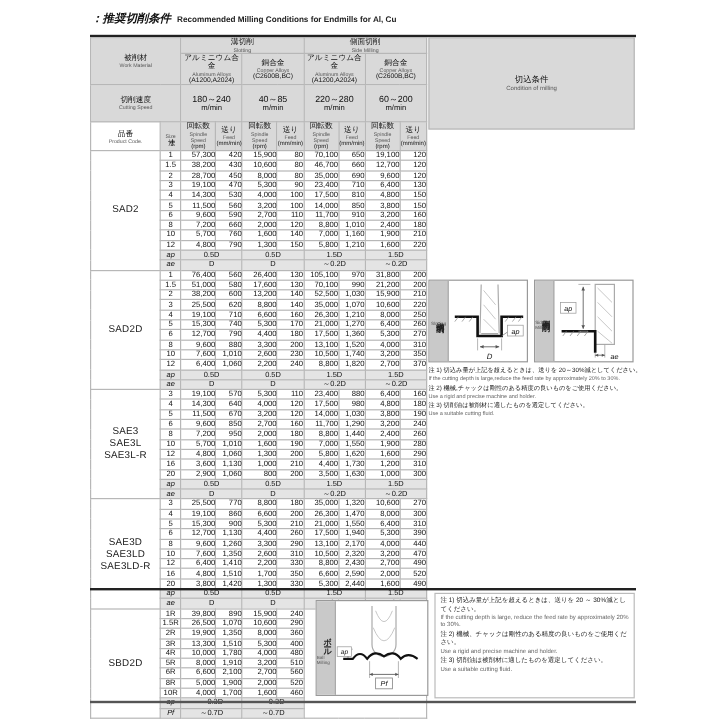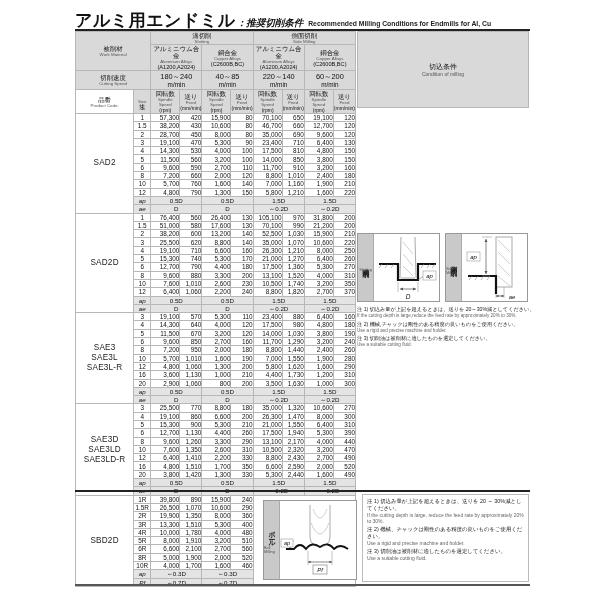--- a/index.html
+++ b/index.html
@@ -8,21 +8,21 @@
   .titlebar{position:absolute;left:75px;top:9px;display:flex;align-items:baseline;white-space:nowrap;}
   .t-jp{font-size:17px;font-weight:bold;letter-spacing:.5px;color:#111;}
   .t-sub{font-size:9.5px;font-weight:bold;margin-left:1px;font-style:italic;}
   .t-en{font-size:6.8px;font-weight:bold;color:#222;margin-left:5px;}
   .topline{position:absolute;left:75px;top:29px;width:455px;height:2px;background:#222;}
   
   table.main{position:absolute;left:75px;top:31px;width:281px;border-collapse:collapse;table-layout:fixed;
     border:1px solid #8a8a8a;}
   table.main td{border:1px solid #b7b7b7;padding:0;vertical-align:middle;}
   thead td{background:#d9d9d9;text-align:center;}
-  .hr1{height:13px}.hr2{height:24px}.hr3{height:19px}.hr4{height:20px}
+  .hr1{height:13px}.hr2{height:24px}.hr3{height:31px}.hr4{height:20px}
   .hjp{font-size:6.4px;line-height:7px;color:#111;}
   .hen{font-size:4.4px;line-height:5px;color:#555;}
   .hgr{font-size:5.6px;line-height:6px;color:#111;}
   .hsp{font-size:7.4px;line-height:8px;color:#111;}
   .hun{font-size:6.4px;line-height:7px;color:#111;}
   .hu2{font-size:5px;line-height:6px;color:#111;}
   .vert{writing-mode:vertical-rl;text-orientation:upright;font-size:5.8px;line-height:6px;margin:0 auto;}
   .codecell{background:#fff !important;}
   .hr4 td{border-bottom:1.5px solid #666;}
   tbody td{height:7.3px;line-height:7.2px;}
@@ -54,21 +54,20 @@
   .notesbox .njp{white-space:normal;font-size:5.4px;line-height:6.8px;}
   .notesbox .nen{white-space:normal;font-size:5px;line-height:6.2px;margin-bottom:2px;}
   .thickline{position:absolute;left:75px;top:490px;width:455px;height:2px;background:#222;}
   .bottomline{position:absolute;left:75px;top:584px;width:455px;height:1.5px;background:#555;}
   svg text{font-family:"Liberation Sans",sans-serif;}
 </style>
 </head>
 <body>
 
 <div class="titlebar">
-  <span class="t-jp">アルミ用エンドミル</span>
   <span class="t-sub">：推奨切削条件</span>
   <span class="t-en">Recommended Milling Conditions for Endmills for Al, Cu</span>
 </div>
 <div class="topline"></div>
 
 <table class="main">
   <colgroup>
     <col style="width:58px">
       <col style="width:17px">
     <col style="width:29px">
@@ -124,21 +123,21 @@
       </td>
       <td colspan="2">
         <div class="hsp">180～240</div>
           <div class="hun">m/min</div>
       </td>
       <td colspan="2">
         <div class="hsp">40～85</div>
           <div class="hun">m/min</div>
       </td>
       <td colspan="2">
-        <div class="hsp">220～140</div>
+        <div class="hsp">220～280</div>
           <div class="hun">m/min</div>
       </td>
       <td colspan="2">
         <div class="hsp">60～200</div>
           <div class="hun">m/min</div>
       </td>
     </tr>
     <tr class="hr4">
       <td class="codecell">
         <div class="hjp">品番</div>

